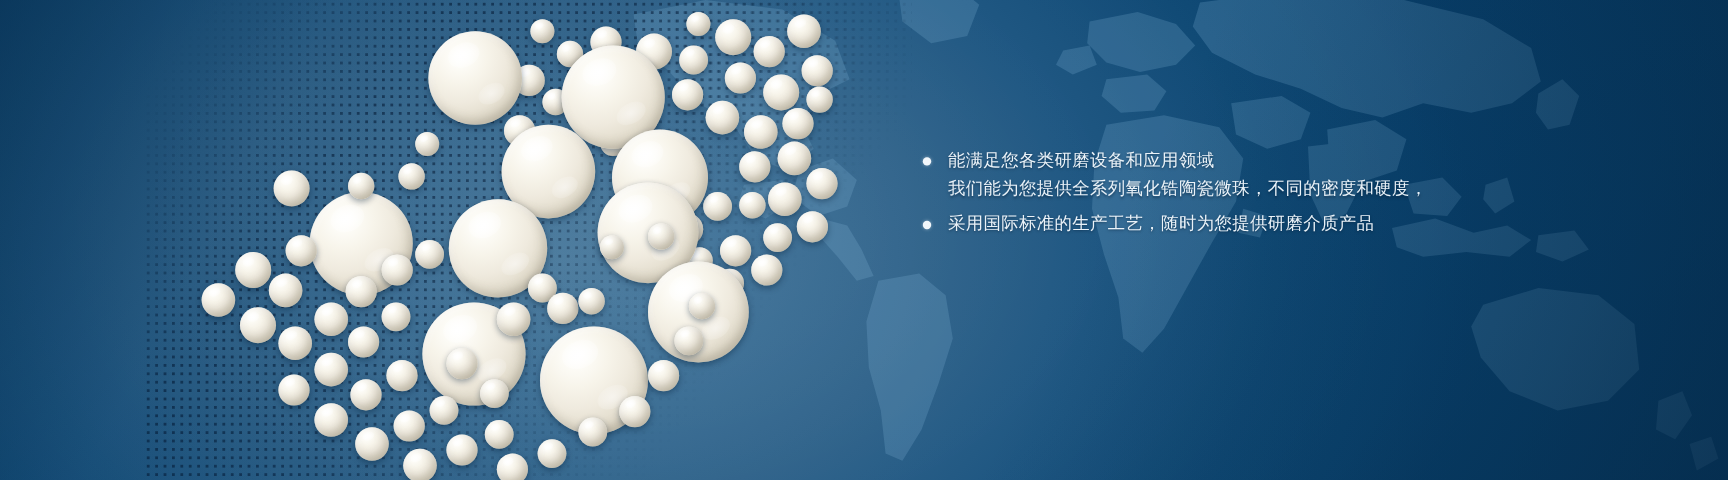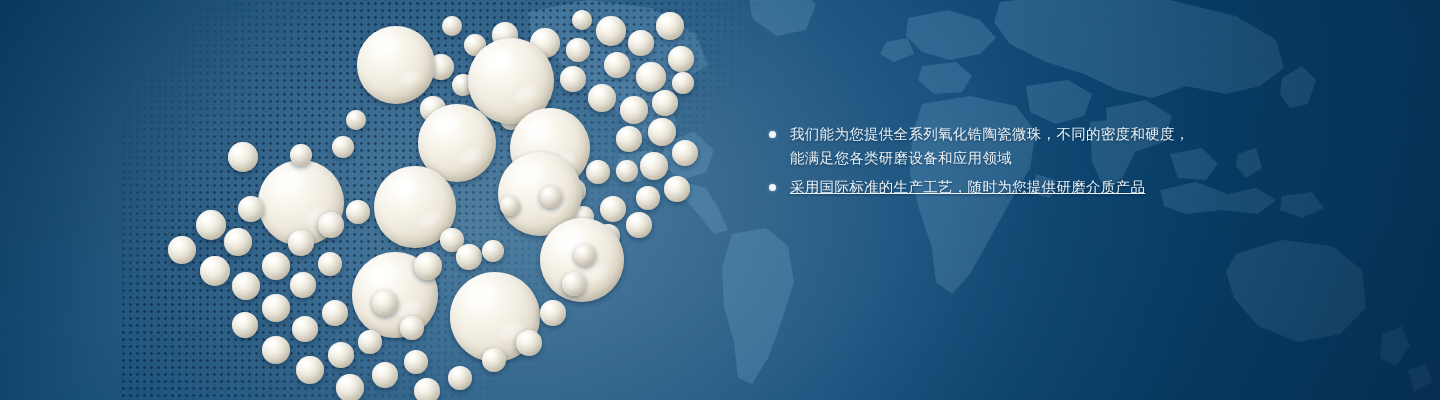--- a/index.html
+++ b/index.html
@@ -170,21 +170,21 @@
   .bullet-item {
     position: relative;
     padding-left: 26px;
     margin-bottom: 5px;
     font-size: 14.5px;
     line-height: 24px;
     color: #eaf2f8;
     text-shadow: 0 1px 2px rgba(2,24,46,0.5);
     letter-spacing: 0.3px;
   }
-  .bullet-item:last-child { margin-bottom: 0; text-decoration: underline; }
+  .bullet-item:last-child { margin-bottom: 0; }
   .bullet-dot {
     position: absolute;
     left: 5px;
     top: 9px;
     width: 7px;
     height: 7px;
     border-radius: 50%;
     background: #f2f7fb;
     box-shadow: 0 0 3px rgba(255,255,255,0.45);
   }
@@ -344,22 +344,22 @@
     <div class="bead sm" style="left:346px;top:110px;width:20px;height:20px;"></div>
     <div class="bead sm" style="left:500px;top:196px;width:20px;height:20px;"></div>
   </div>
 
   <div class="content">
 
     <ul class="bullet-list">
 
       <li class="bullet-item">
         <span class="bullet-dot"></span>
+        <span class="bullet-line">能满足您各类研磨设备和应用领域</span>
         <span class="bullet-line">我们能为您提供全系列氧化锆陶瓷微珠，不同的密度和硬度，</span>
-        <span class="bullet-line">能满足您各类研磨设备和应用领域</span>
       </li>
 
 
       <li class="bullet-item">
         <span class="bullet-dot"></span>
         <span class="bullet-line">采用国际标准的生产工艺，随时为您提供研磨介质产品</span>
       </li>
 
     </ul>
   </div>

